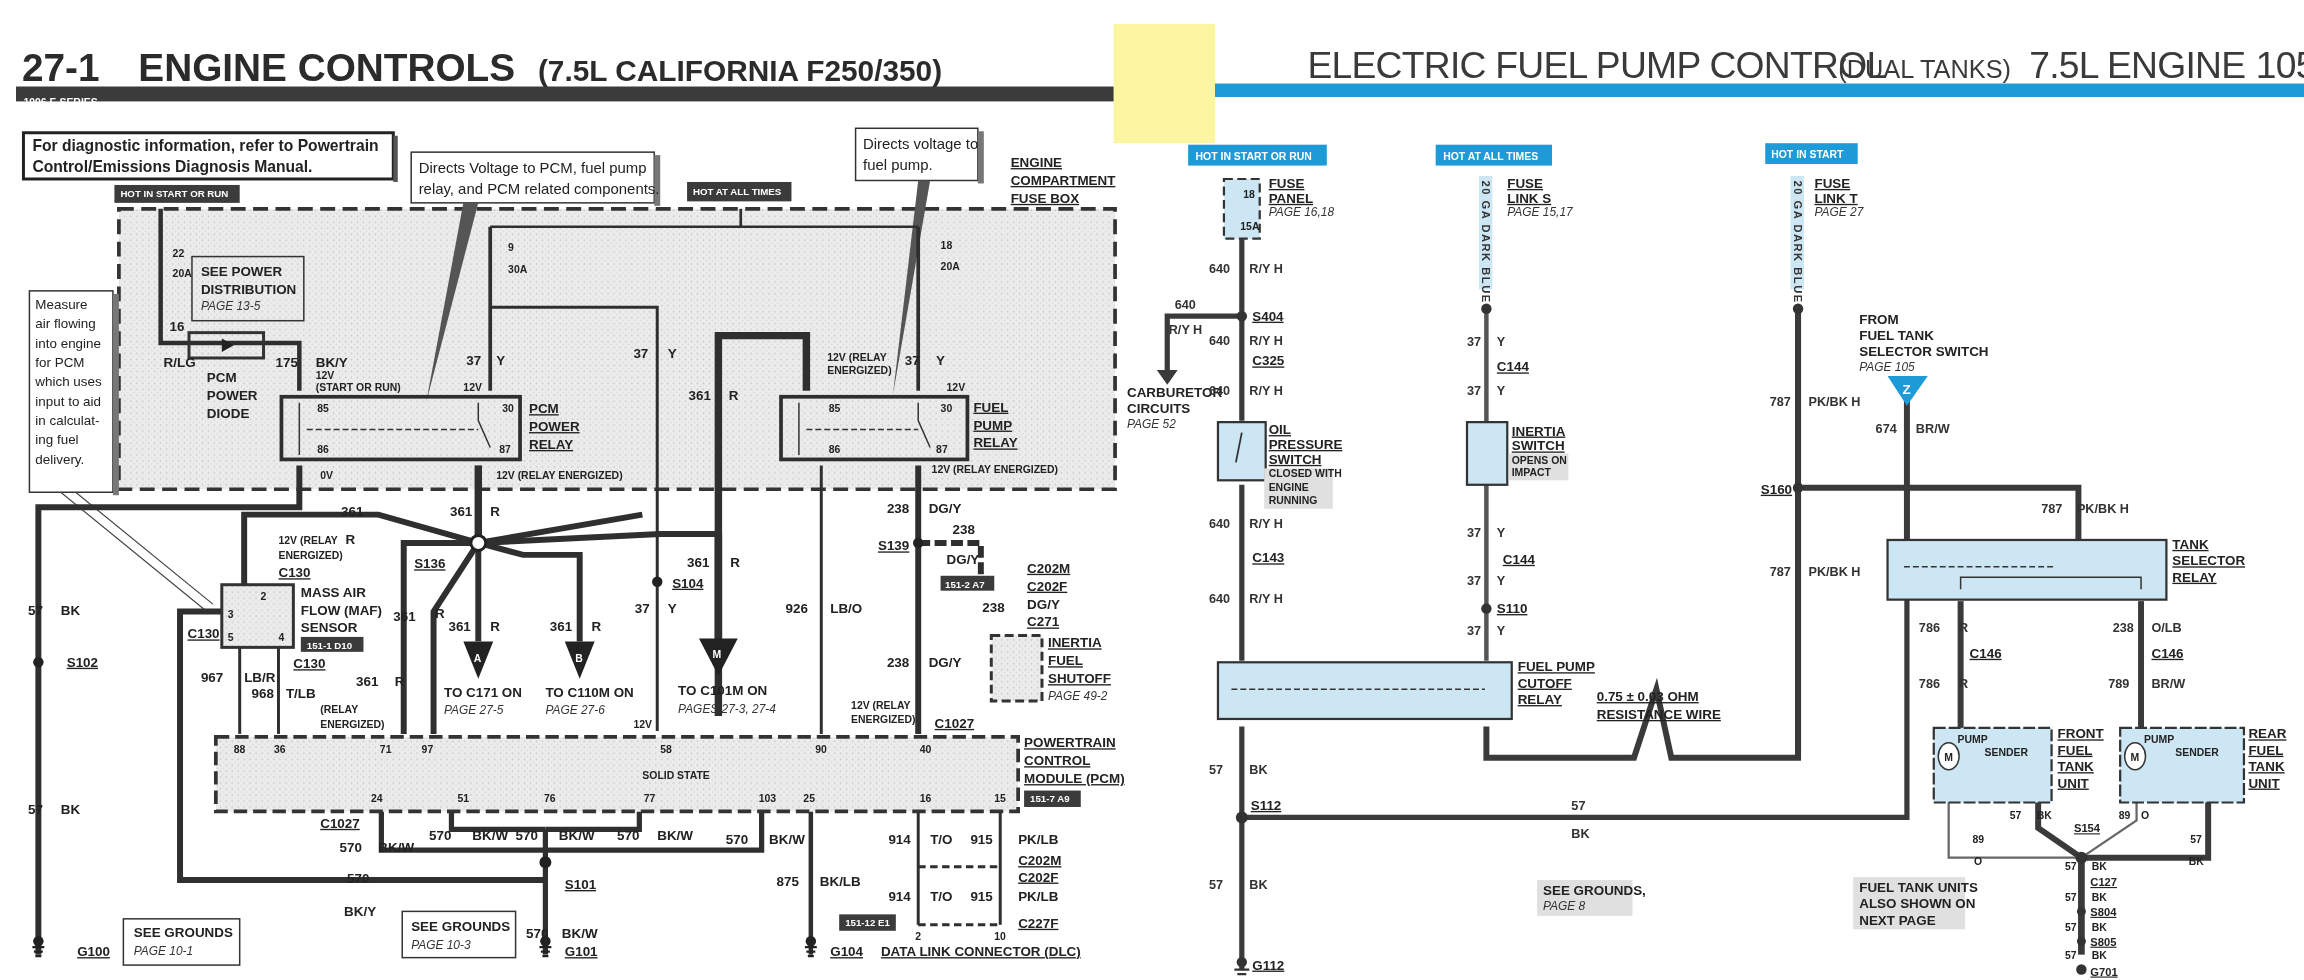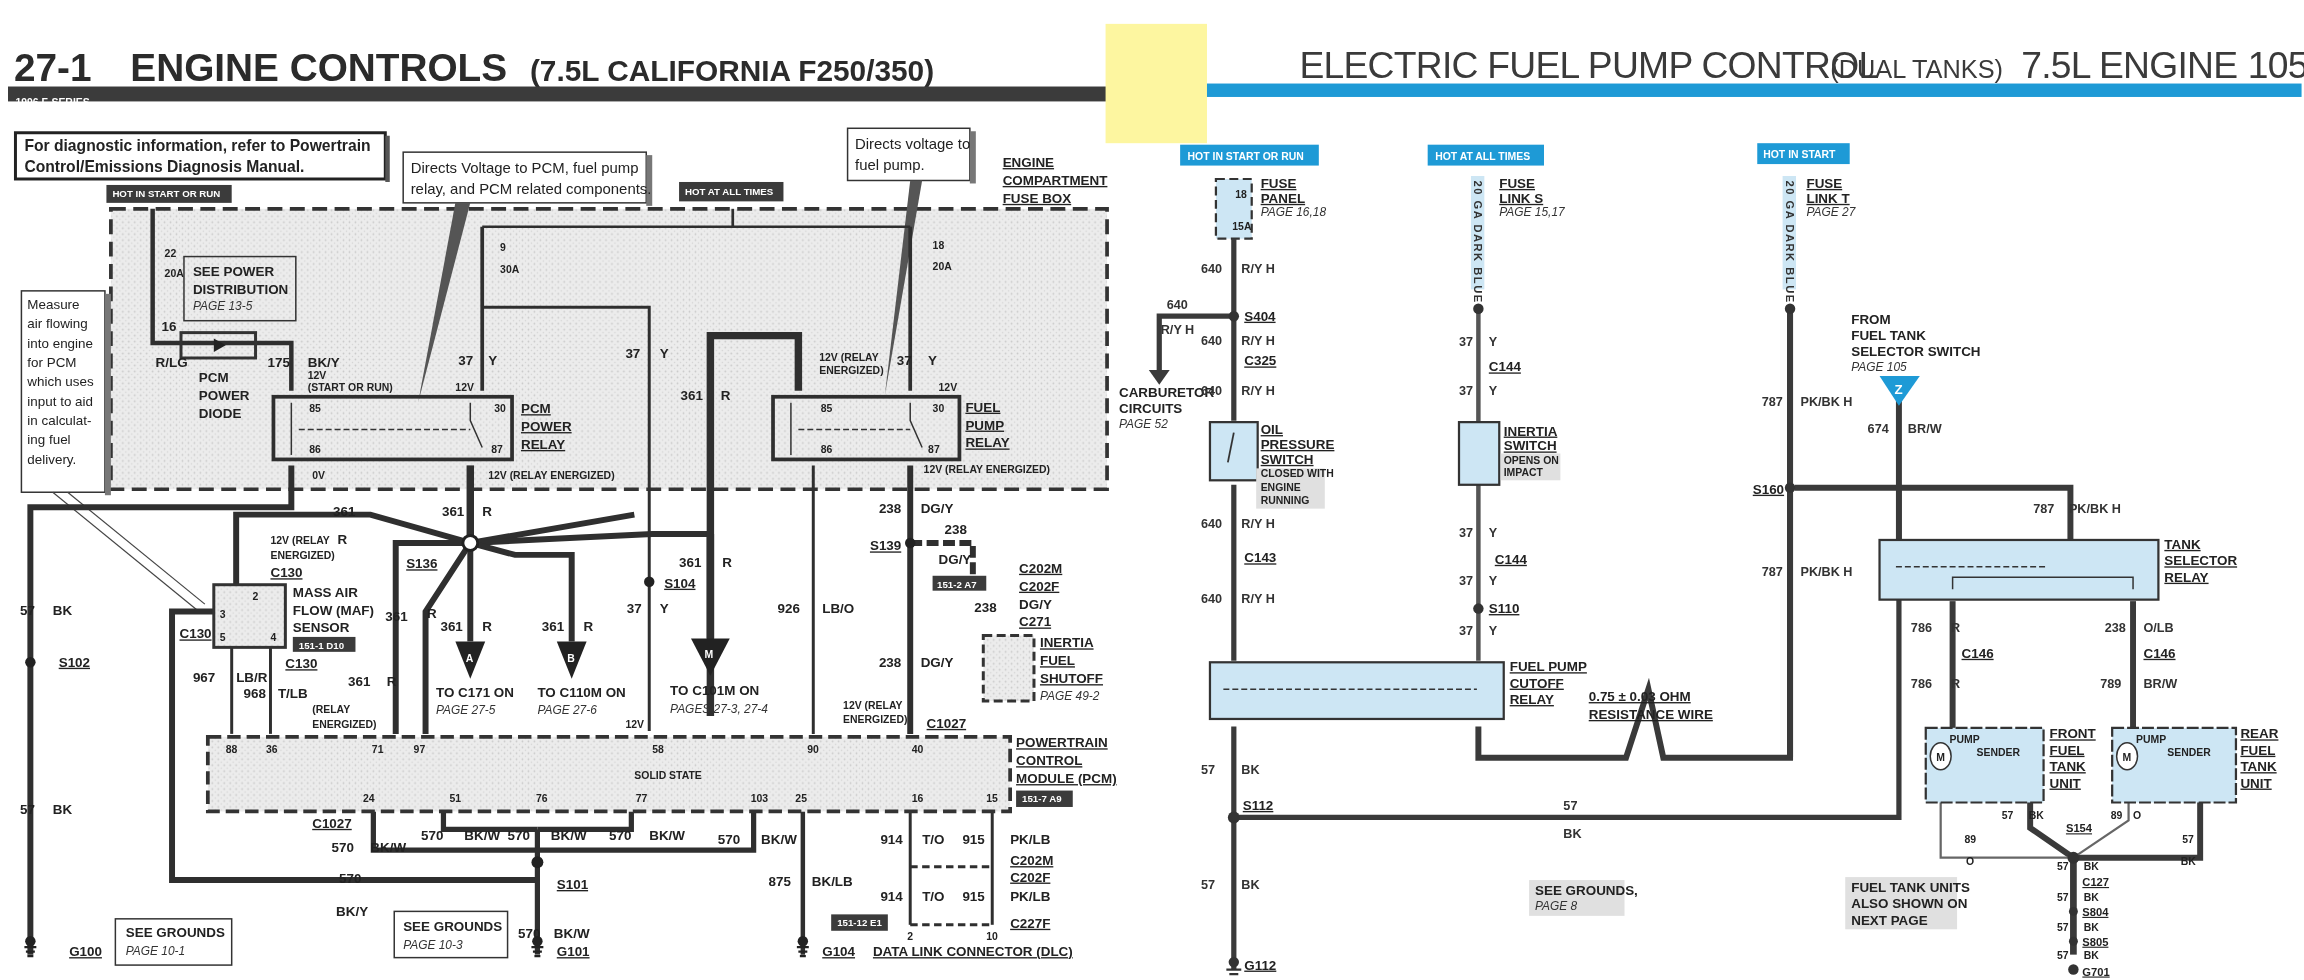--- a/index.html
+++ b/index.html
@@ -1,17 +1,17 @@
 <!DOCTYPE html>
 <html><head>
 <meta charset="utf-8">
 <style>
   html,body{margin:0;padding:0;background:#fff;}
   body{width:2304px;height:980px;overflow:hidden;position:relative;font-family:"Liberation Sans",sans-serif;}
-  #stage{position:absolute;left:8px;top:0;width:1860px;height:980px;}
+  #stage{position:absolute;left:16px;top:0;width:1860px;height:980px;}
   svg text{font-family:"Liberation Sans",sans-serif;}
   .t-title{font-size:26px;font-weight:bold;fill:#2b2b2b;}
   .t-title-sm{font-size:20px;font-weight:bold;fill:#2b2b2b;}
   .t-rtitle{font-size:25px;fill:#3a3a3a;letter-spacing:-0.5px;}
   .t-rtitle-sm{font-size:17px;fill:#3a3a3a;}
   .lbl{font-size:9px;font-weight:bold;fill:#222;}
   .lbl-s{font-size:7px;font-weight:bold;fill:#222;}
   .lbl-i{font-size:8px;font-style:italic;fill:#333;}
   .lbl-u{font-size:9px;font-weight:bold;fill:#222;text-decoration:underline;}
   .note{font-size:10px;fill:#222;}

